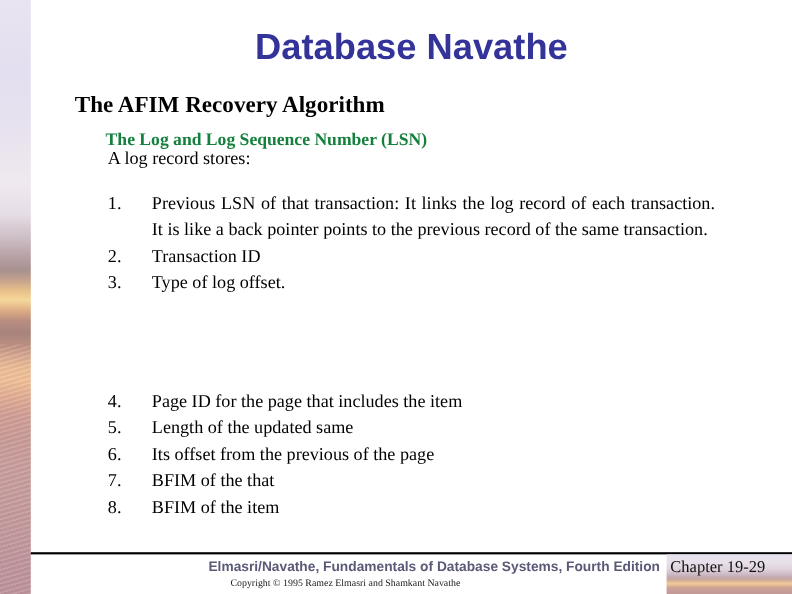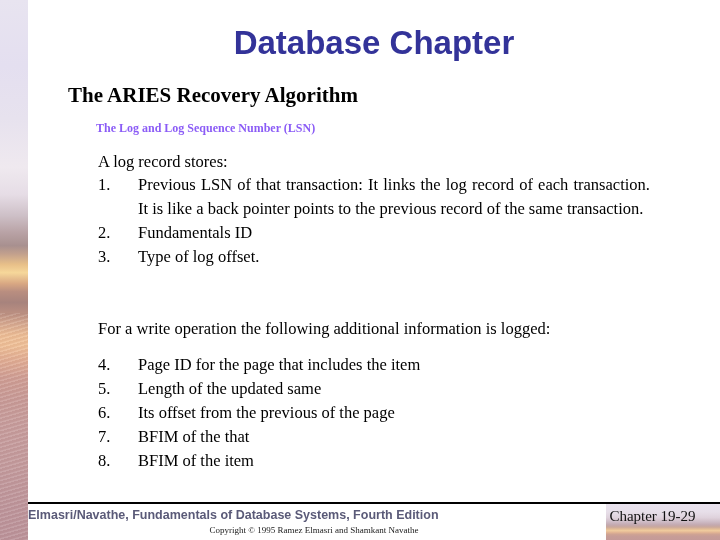--- a/index.html
+++ b/index.html
@@ -94,35 +94,35 @@
     font-weight: bold;
     font-size: 21px;
     line-height: 25px;
     color: #000000;
   }
   #heading-2 {
     position: absolute;
     left: 96px;
     top: 118px;
     font-weight: bold;
-    font-size: 12px;
+    font-size: 16px;
     line-height: 20px;
-    color: #8b5cf6;
+    color: #15803d;
   }
 
   
   .body-block {
     position: absolute;
     color: #000000;
     font-size: 16.5px;
     line-height: 24px;
   }
   #intro-line {
     left: 98px;
-    top: 150px;
+    top: 132px;
     width: 560px;
   }
   #list-a {
     left: 98px;
     top: 173px;
     width: 552px;
   }
   #write-line {
     left: 98px;
     top: 317px;
@@ -156,21 +156,21 @@
     top: 502px;
     width: 692px;
     height: 2px;
     background: #000000;
   }
   #footer-main {
     position: absolute;
     left: 28px;
     top: 508px;
     width: 572px;
-    text-align: left;
+    text-align: right;
     font-family: "Liberation Sans", "DejaVu Sans", sans-serif;
     font-weight: bold;
     font-size: 12.5px;
     line-height: 15px;
     color: #5a5a78;
   }
   #footer-copyright {
     position: absolute;
     left: 28px;
     top: 525px;
@@ -215,44 +215,43 @@
     color: #111111;
   }
 </style>
 </head>
 <body>
 
 <div id="slide">
 
   <div id="sidebar-image"></div>
 
-  <div id="title">Database Chapter</div>
-
-  <div id="heading-1">The ARIES Recovery Algorithm</div>
+  <div id="title">Database Navathe</div>
+
+  <div id="heading-1">The AFIM Recovery Algorithm</div>
 
   <div id="heading-2">The Log and Log Sequence Number (LSN)</div>
 
   <div class="body-block" id="intro-line">A log record stores:</div>
 
   <div class="body-block justify" id="list-a">
     <div class="li">
       <span class="li-num">1.</span>
       <span class="li-text">Previous LSN of that transaction:  It links the log record of each transaction.   It is like a back pointer points to the previous record of the same transaction.</span>
     </div>
     <div class="li">
       <span class="li-num">2.</span>
-      <span class="li-text">Fundamentals ID</span>
+      <span class="li-text">Transaction ID</span>
     </div>
     <div class="li">
       <span class="li-num">3.</span>
       <span class="li-text">Type of log offset.</span>
     </div>
   </div>
 
-  <div class="body-block" id="write-line">For a write operation the following additional information is logged:</div>
 
   <div class="body-block" id="list-b">
     <div class="li">
       <span class="li-num">4.</span>
       <span class="li-text">Page ID for the page that includes the item</span>
     </div>
     <div class="li">
       <span class="li-num">5.</span>
       <span class="li-text">Length of the updated same</span>
     </div>

